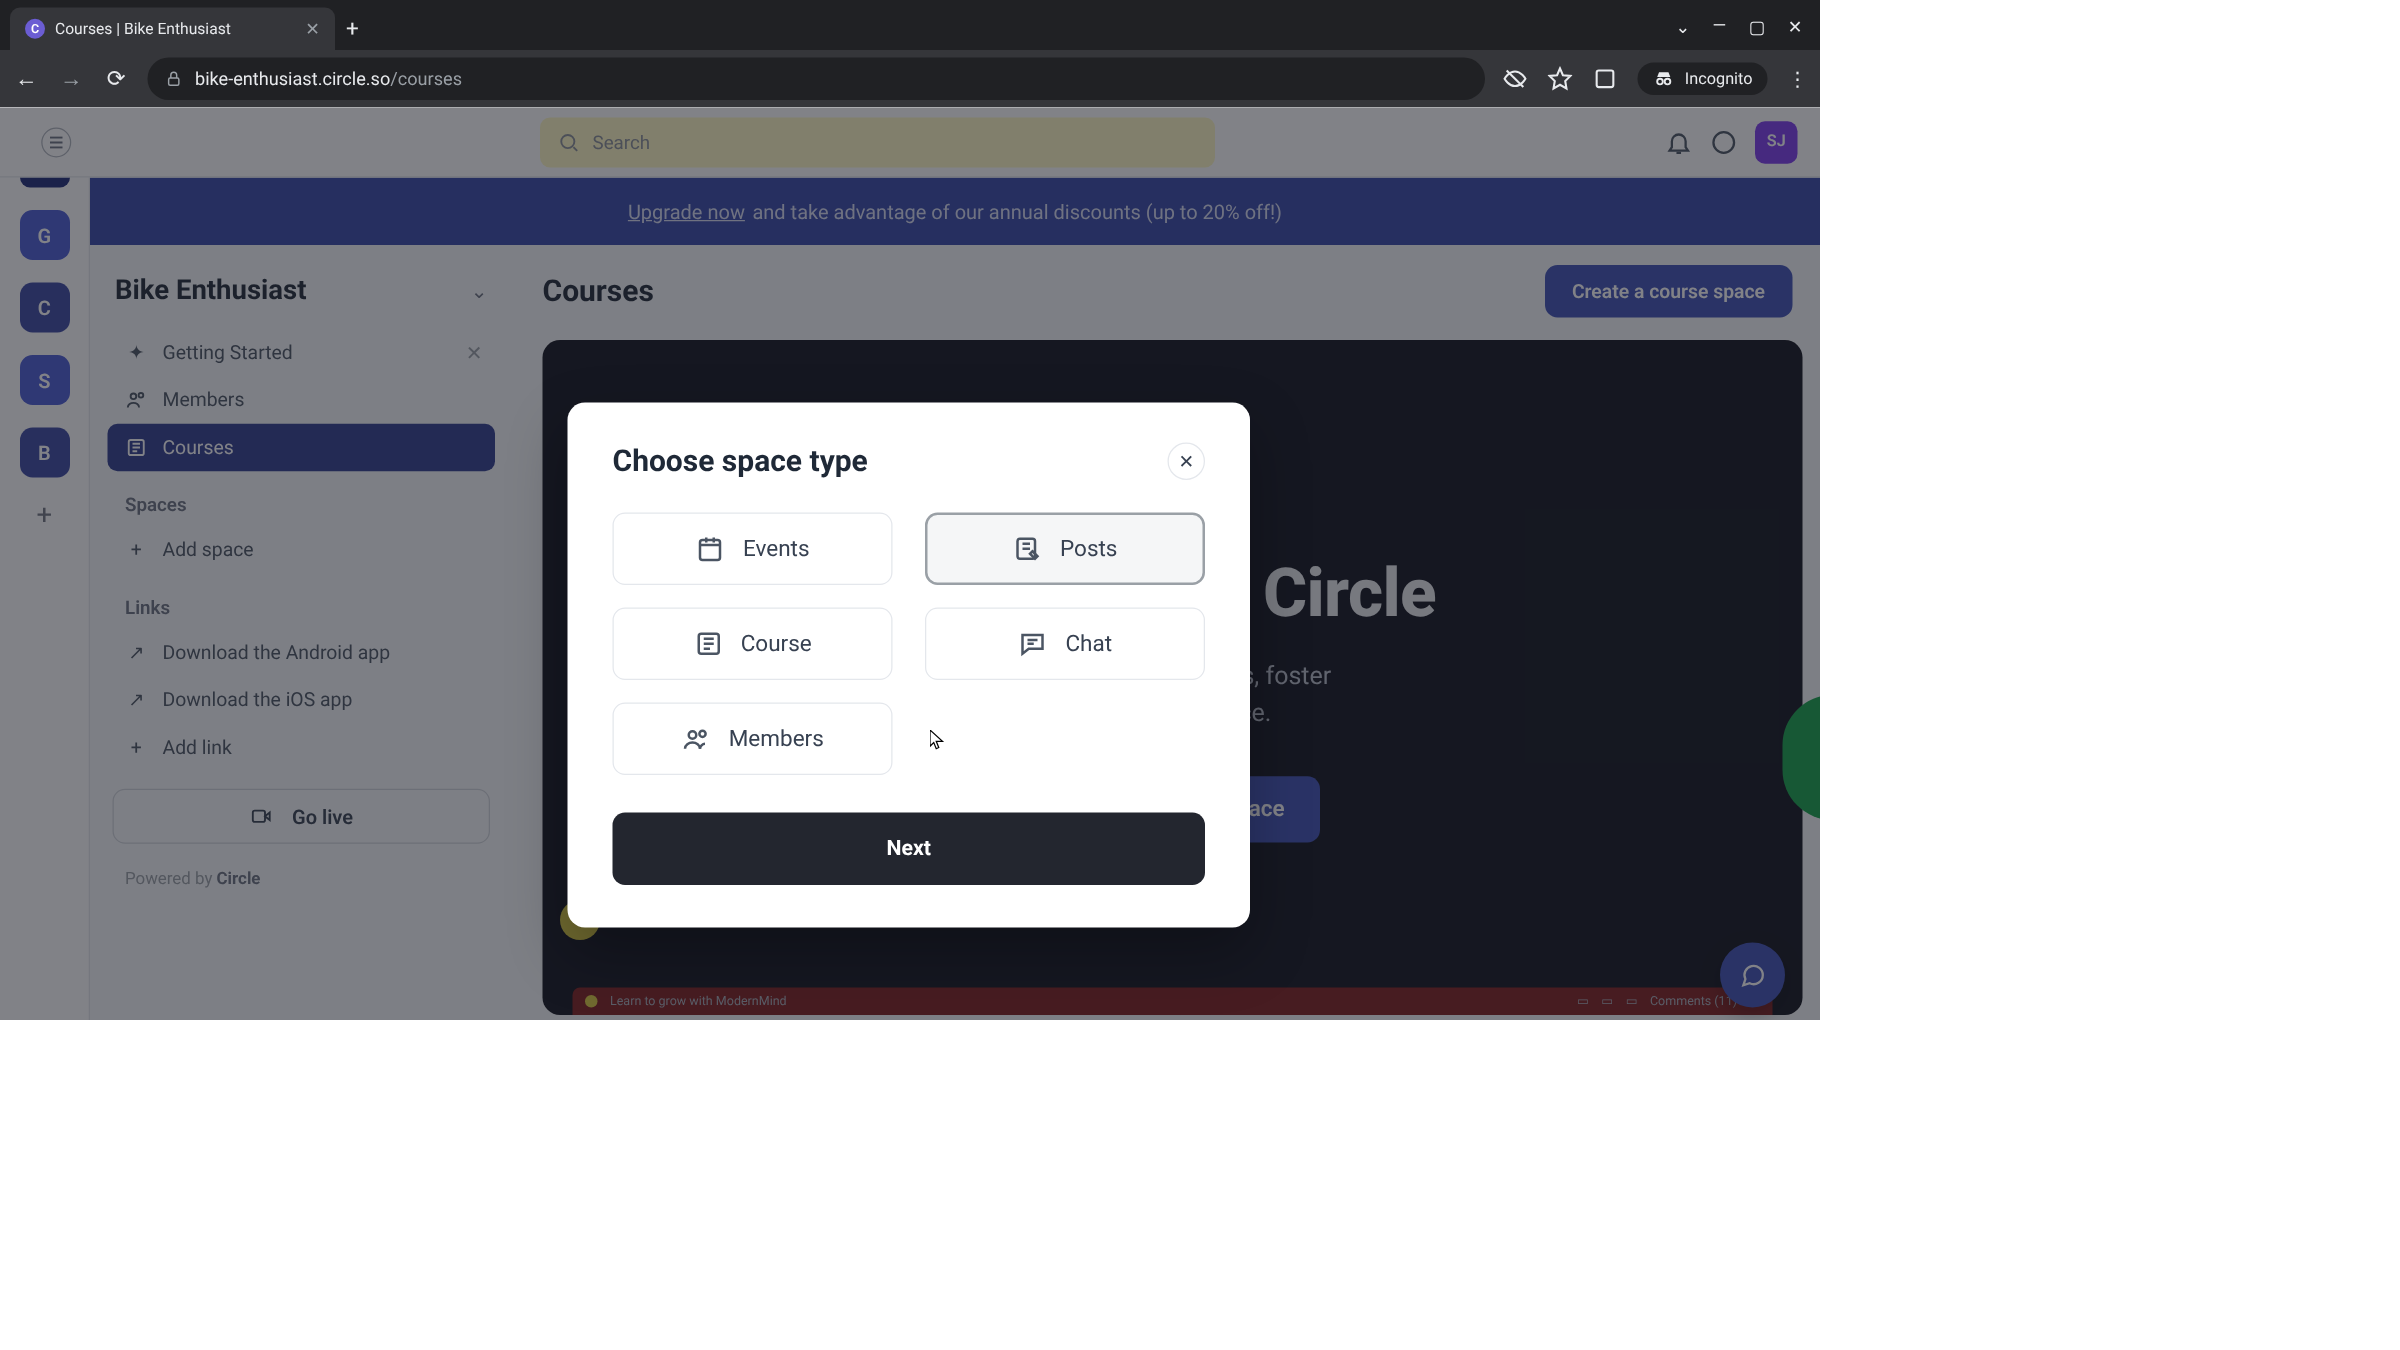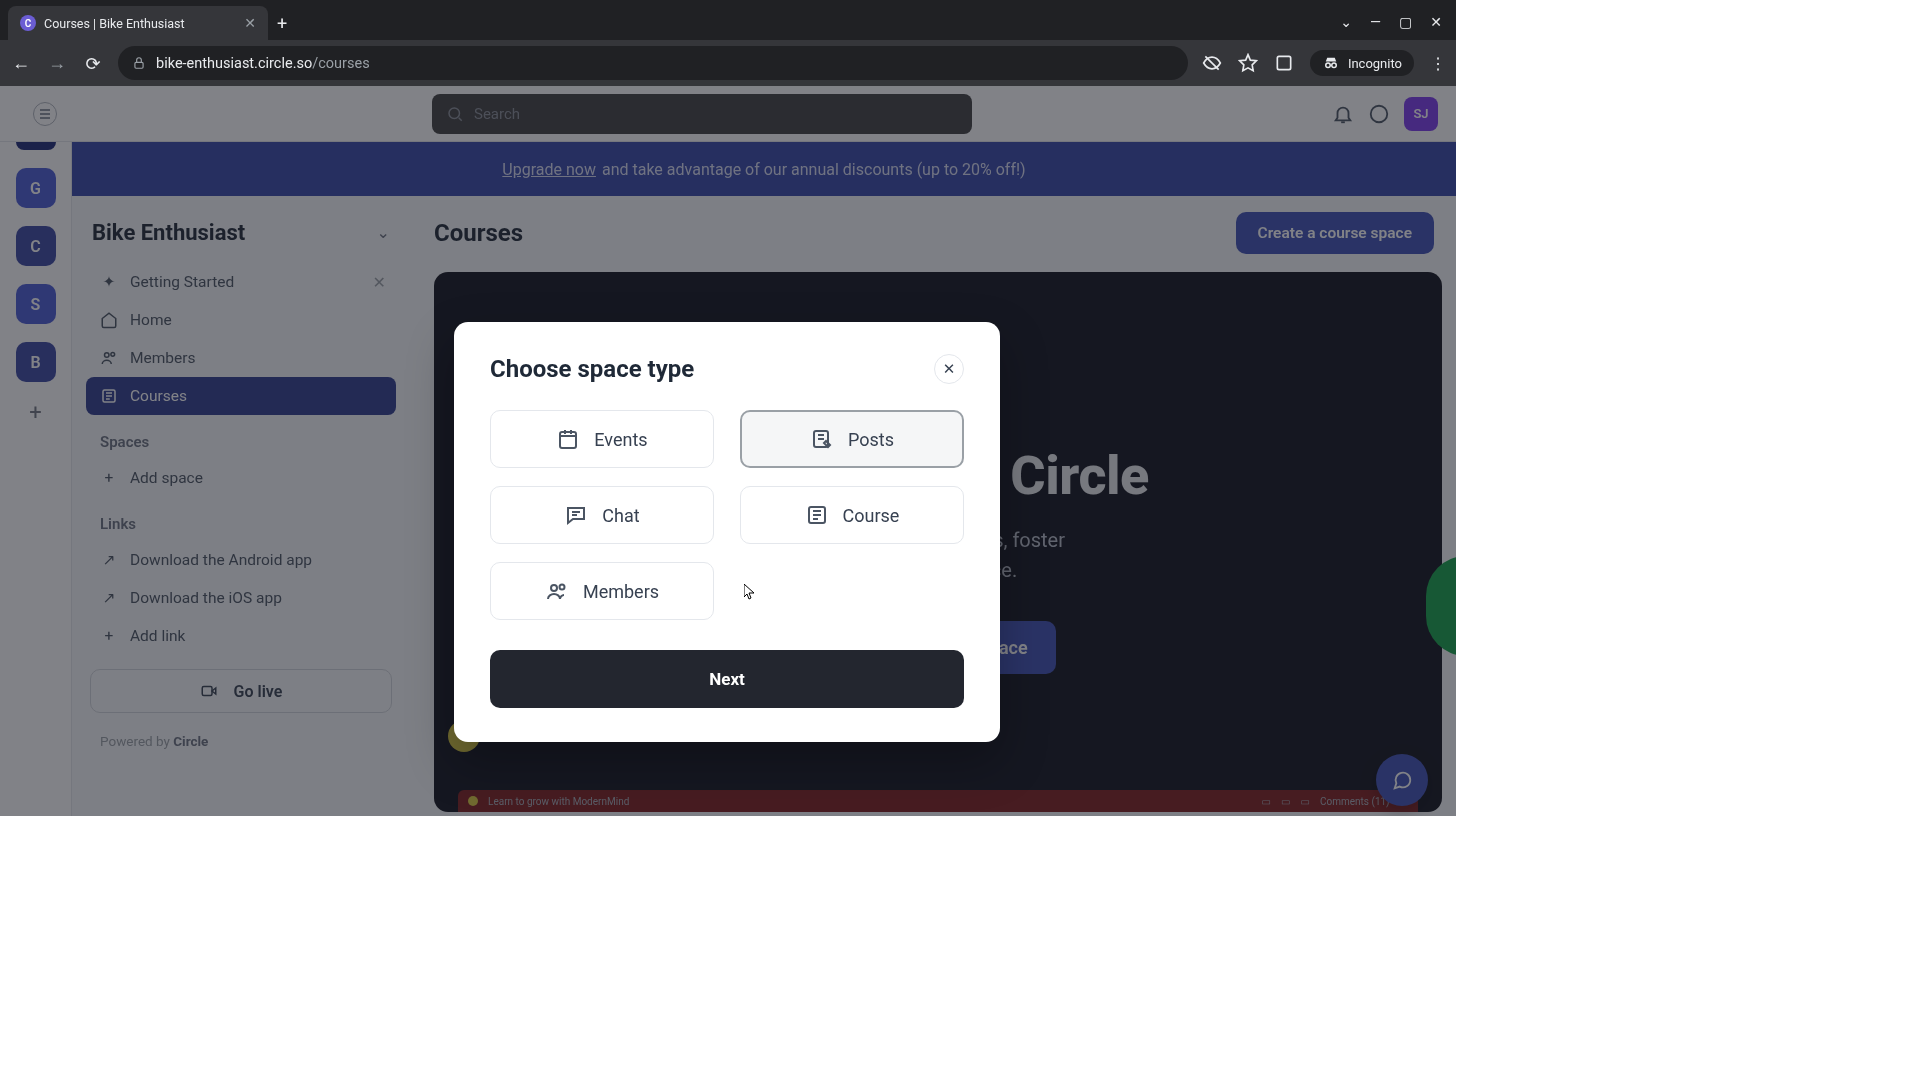--- a/index.html
+++ b/index.html
@@ -36,21 +36,21 @@
   .rail-g { background: #4a5bd6; }
   .rail-c { background: #3b48a3; }
   .rail-s { background: #4a5bd6; }
   .rail-b { background: #3b48a3; }
   .rail-add { color: #717680; font-size: 22px; cursor: pointer; }
 
   
   .header-row { position: absolute; top: 0; left: 0; right: 0; height: 56px; display: flex; align-items: center; padding: 0 18px; background: #fff; border-bottom: 1px solid #e4e7ec; z-index: 3; }
   .header-logo-spot { width: 54px; display:flex; justify-content:center;}
   .header-hamburger { width:24px; height:24px; border:1.5px solid #b0b5bd; border-radius:50%; display:flex; align-items:center; justify-content:center; color:#6b7280;}
-  .search-box { margin: 0 auto; width: 540px; height: 40px; background: #404040; border-radius: 8px; display: flex; align-items: center; padding: 0 14px; gap: 10px; color: #8a8f98; font-size: 15px; }
+  .search-box { margin: 0 auto; width: 540px; height: 40px; background: #fef9c3; border-radius: 8px; display: flex; align-items: center; padding: 0 14px; gap: 10px; color: #8a8f98; font-size: 15px; }
   .header-actions { display: flex; align-items: center; gap: 14px; margin-left: auto; }
   .hd-icon { width: 22px; height: 22px; color: #4b5563; cursor: pointer; }
   .avatar { width: 34px; height: 34px; border-radius: 8px; background: #7c3aed; color: #fff; display: flex; align-items: center; justify-content: center; font-weight: 600; font-size: 13px; }
 
   
   .banner { position: absolute; top: 56px; left: 72px; right: 0; height: 54px; background: #3647a8; display: flex; align-items: center; justify-content: center; color: #d7dcf2; font-size: 16px; z-index:2;}
   .banner a { color: #d7dcf2; text-decoration: underline; margin-right: 6px; }
 
   
   .sidebar { position: absolute; top: 110px; left: 72px; bottom: 0; width: 338px; background: #f7f9fa; padding: 18px 14px; overflow: auto; }
@@ -227,28 +227,20 @@
     </div>
 
     <div class="nav-item">
       <span class="nav-icon">✦</span>
       <span>Getting Started</span>
       <span class="dismiss">✕</span>
     </div>
     <div class="nav-item">
       <span class="nav-icon">
           <svg width="18" height="18" viewBox="0 0 24 24" fill="none" stroke="#4b5563" stroke-width="2">
-            <path d="M3 10l9-7 9 7v10a2 2 0 01-2 2H5a2 2 0 01-2-2z"></path>
-          </svg>
-        </span>
-      <span>Home</span>
-    </div>
-    <div class="nav-item">
-      <span class="nav-icon">
-          <svg width="18" height="18" viewBox="0 0 24 24" fill="none" stroke="#4b5563" stroke-width="2">
             <circle cx="9" cy="8" r="3"></circle>
             <path d="M3 20c0-3 3-5 6-5s6 2 6 5"></path>
             <circle cx="17" cy="7" r="2.5"></circle>
           </svg>
         </span>
       <span>Members</span>
     </div>
     <div class="nav-item active">
       <span class="nav-icon">
           <svg width="18" height="18" viewBox="0 0 24 24" fill="none" stroke="#fff" stroke-width="2">
@@ -351,34 +343,34 @@
               <rect x="4" y="4" width="14" height="16" rx="2"></rect>
               <path d="M8 8h6M8 12h6"></path>
               <path d="M16 14l4 4-2 2-4-4z"></path>
             </svg>
           </span>
         <span>Posts</span>
       </div>
       <div class="type-card">
         <span class="type-icon">
             <svg width="24" height="24" viewBox="0 0 24 24" fill="none" stroke="#4b5563" stroke-width="2">
+              <rect x="4" y="4" width="16" height="16" rx="2"></rect>
+              <path d="M8 8h8M8 12h8M8 16h5"></path>
+            </svg>
+          </span>
+        <span>Course</span>
+      </div>
+      <div class="type-card">
+        <span class="type-icon">
+            <svg width="24" height="24" viewBox="0 0 24 24" fill="none" stroke="#4b5563" stroke-width="2">
               <path d="M4 5h16v11H9l-5 4z"></path>
               <path d="M8 9h8M8 12h5"></path>
             </svg>
           </span>
         <span>Chat</span>
-      </div>
-      <div class="type-card">
-        <span class="type-icon">
-            <svg width="24" height="24" viewBox="0 0 24 24" fill="none" stroke="#4b5563" stroke-width="2">
-              <rect x="4" y="4" width="16" height="16" rx="2"></rect>
-              <path d="M8 8h8M8 12h8M8 16h5"></path>
-            </svg>
-          </span>
-        <span>Course</span>
       </div>
       <div class="type-card">
         <span class="type-icon">
             <svg width="24" height="24" viewBox="0 0 24 24" fill="none" stroke="#4b5563" stroke-width="2">
               <circle cx="9" cy="9" r="3"></circle>
               <path d="M3 20c0-3 3-5 6-5s6 2 6 5"></path>
               <circle cx="17" cy="8" r="2.5"></circle>
               <path d="M15 20c0-2 2-4 4-4"></path>
             </svg>
           </span>

